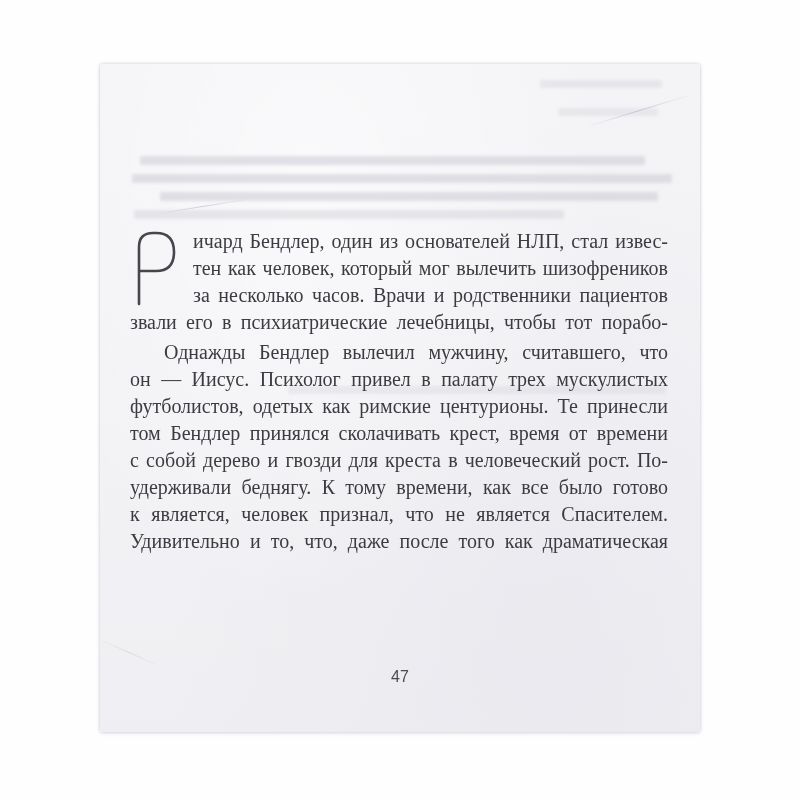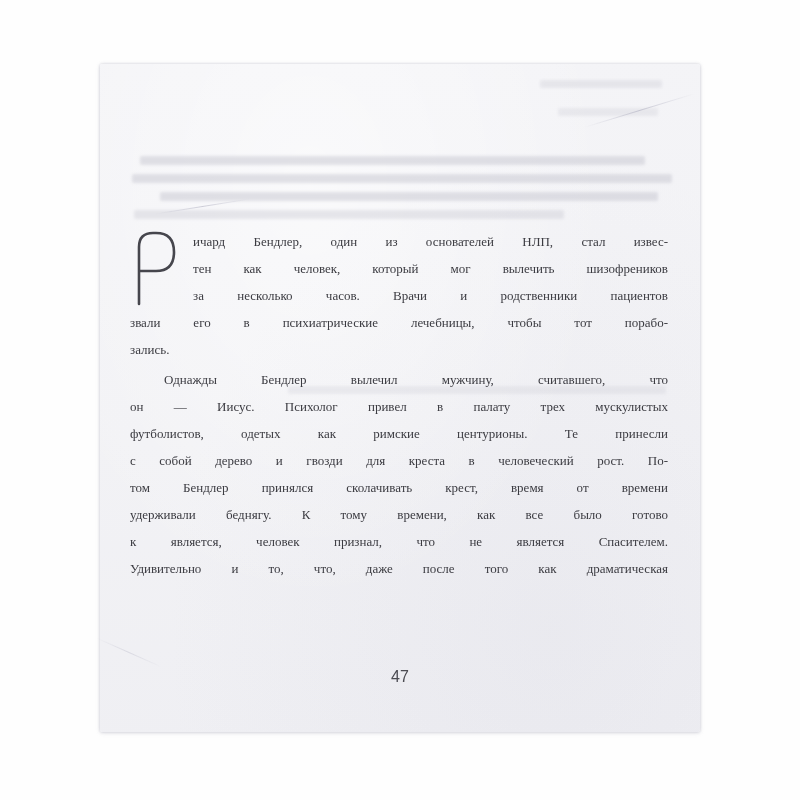--- a/index.html
+++ b/index.html
@@ -70,21 +70,21 @@
     z-index: 2;
   }
   .c1 { left: 55px;  top: 142px; width: 95px;  transform: rotate(-9deg); }
   .c2 { left: 482px; top: 46px;  width: 115px; transform: rotate(-17deg); }
   .c3 { left: -6px;  top: 588px; width: 70px;  transform: rotate(24deg); opacity: .6; }
   .body-text {
     position: absolute;
     left: 30px; top: 164px;
     width: 538px;
     font-family: "Liberation Serif", serif;
-    font-size: 13px;
+    font-size: 20px;
     color: #3b3b41;
     z-index: 3;
   }
   .para { position: relative; }
   .para-2 { margin-top: 3px; }
   .line {
     height: 27px;
     line-height: 27px;
     text-align: justify;
     text-align-last: justify;
@@ -142,28 +142,27 @@
         <span class="drop-cap">
           <svg viewBox="0 0 48 76" aria-hidden="true">
             <path d="M7 74 L7 17 Q7 3 21 3 L24 3 Q42 3 42 22 Q42 41 24 41 L7 41" fill="none" stroke="#46464d" stroke-width="2.6" stroke-linecap="round" stroke-linejoin="round"></path>
           </svg>
           <span class="sr">Р</span>
         </span>
         <div class="line">ичард Бендлер, один из основателей НЛП, стал извес-</div>
         <div class="line">тен как человек, который мог вылечить шизофреников</div>
         <div class="line">за несколько часов. Врачи и родственники пациентов</div>
         <div class="line">звали его в психиатрические лечебницы, чтобы тот порабо-</div>
-        <div class="line short">зались.</div>
       </div>
       <div class="para para-2">
         <div class="line indent-first">Однажды Бендлер вылечил мужчину, считавшего, что</div>
         <div class="line">он — Иисус. Психолог привел в палату трех мускулистых</div>
         <div class="line">футболистов, одетых как римские центурионы. Те принесли</div>
+        <div class="line">том Бендлер принялся сколачивать крест, время от времени</div>
         <div class="line">с собой дерево и гвозди для креста в человеческий рост. По-</div>
-        <div class="line">том Бендлер принялся сколачивать крест, время от времени</div>
         <div class="line">удерживали беднягу. К тому времени, как все было готово</div>
         <div class="line">к является, человек признал, что не является Спасителем.</div>
         <div class="line">Удивительно и то, что, даже после того как драматическая</div>
       </div>
     </div>
 
     <div class="page-number">47</div>
 
   </div>
 </div>

